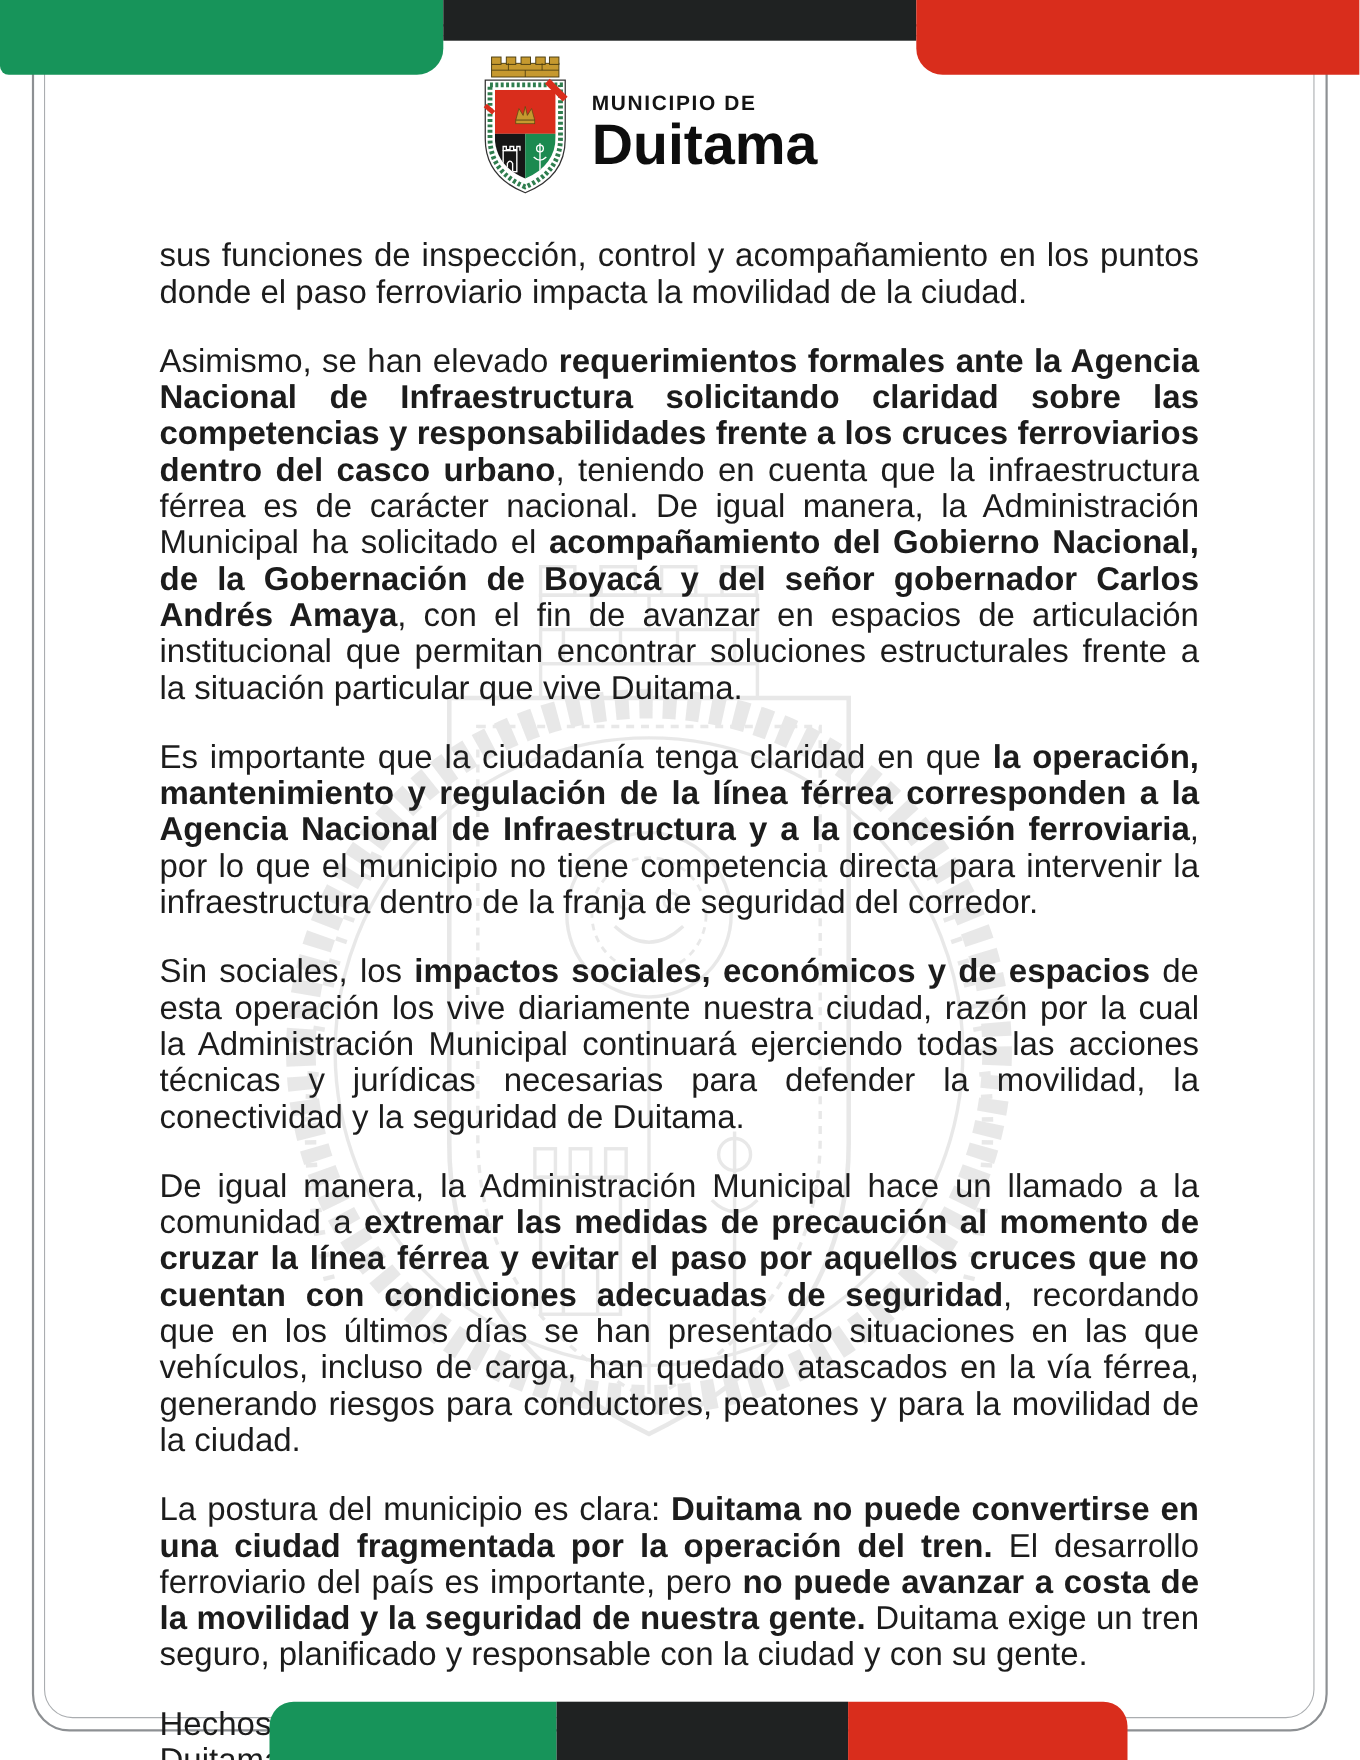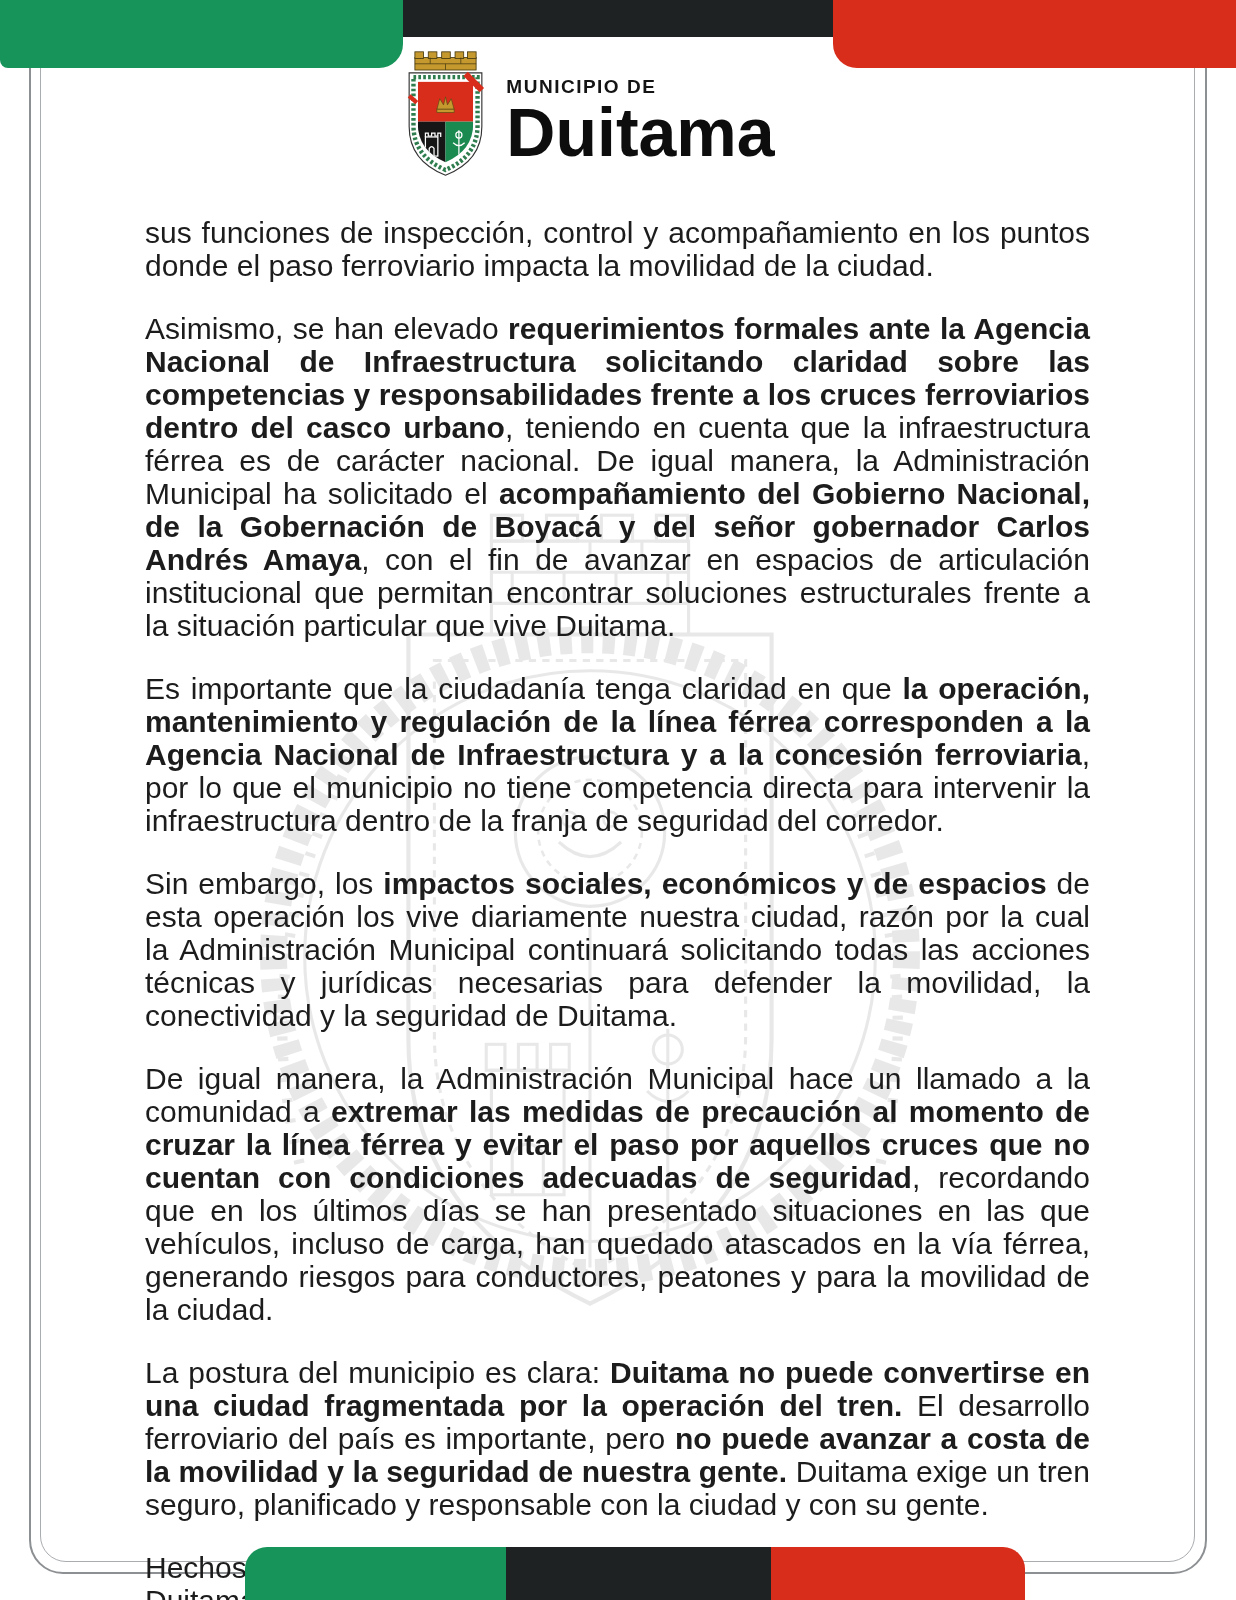--- a/index.html
+++ b/index.html
@@ -29,21 +29,21 @@
   .bar-bot-black{left:506px;width:265px;background:#1f2222;}
   .bar-bot-red{left:771px;width:254px;background:#d92d1c;border-radius:0 22px 0 0;}
   
   .header{
     position:absolute;left:0;top:48px;width:1172px;display:flex;
     justify-content:center;align-items:center;gap:12px;z-index:5;
   }
   .logo-svg{width:97px;height:132px;display:block;}
   .wordmark{display:flex;flex-direction:column;justify-content:center;margin-top:14px;}
   .org-small{font-size:19px;font-weight:bold;letter-spacing:1.5px;color:#141414;}
-  .org-name{font-size:68px;font-weight:800;letter-spacing:0px;color:#0d0d0d;margin-top:0px;line-height:1.0;}
+  .org-name{font-size:52px;font-weight:800;letter-spacing:0px;color:#0d0d0d;margin-top:0px;line-height:1.0;}
   
   .watermark{position:absolute;left:225px;top:510px;width:730px;height:830px;z-index:2;opacity:0.55;}
   
   .letter{
     position:absolute;left:145px;top:216px;width:945px;z-index:4;
     font-size:30px;line-height:33px;
   }
   .para{margin:0 0 30px 0;}
   .para.align-justify{text-align:justify;}
   .para.align-right{text-align:right;}
@@ -162,21 +162,21 @@
   <div class="wordmark">
     <div class="org-small">MUNICIPIO DE</div>
     <div class="org-name">Duitama</div>
   </div>
 </div>
 
 <div class="letter">
     <p class="para align-justify"><span>sus funciones de inspección, control y acompañamiento en los puntos donde el paso ferroviario impacta la movilidad de la ciudad.</span></p>
     <p class="para align-justify"><span>Asimismo, se han elevado </span><span class="b">requerimientos formales ante la Agencia Nacional de Infraestructura solicitando claridad sobre las competencias y responsabilidades frente a los cruces ferroviarios dentro del casco urbano</span><span>, teniendo en cuenta que la infraestructura férrea es de carácter nacional. De igual manera, la Administración Municipal ha solicitado el </span><span class="b">acompañamiento del Gobierno Nacional, de la Gobernación de Boyacá y del señor gobernador Carlos Andrés Amaya</span><span>, con el fin de avanzar en espacios de articulación institucional que permitan encontrar soluciones estructurales frente a la situación particular que vive Duitama.</span></p>
     <p class="para align-justify"><span>Es importante que la ciudadanía tenga claridad en que </span><span class="b">la operación, mantenimiento y regulación de la línea férrea corresponden a la Agencia Nacional de Infraestructura y a la concesión ferroviaria</span><span>, por lo que el municipio no tiene competencia directa para intervenir la infraestructura dentro de la franja de seguridad del corredor.</span></p>
-    <p class="para align-justify"><span>Sin embargo, los </span><span class="b">impactos sociales, económicos y de espacios</span><span> de esta operación los vive diariamente nuestra ciudad, razón por la cual la Administración Municipal continuará solicitando todas las acciones técnicas y jurídicas necesarias para defender la movilidad, la conectividad y la seguridad de Duitama.</span></p>
+    <p class="para align-justify"><span>Sin sociales, los </span><span class="b">impactos sociales, económicos y de espacios</span><span> de esta operación los vive diariamente nuestra ciudad, razón por la cual la Administración Municipal continuará ejerciendo todas las acciones técnicas y jurídicas necesarias para defender la movilidad, la conectividad y la seguridad de Duitama.</span></p>
     <p class="para align-justify"><span>De igual manera, la Administración Municipal hace un llamado a la comunidad a </span><span class="b">extremar las medidas de precaución al momento de cruzar la línea férrea y evitar el paso por aquellos cruces que no cuentan con condiciones adecuadas de seguridad</span><span>, recordando que en los últimos días se han presentado situaciones en las que vehículos, incluso de carga, han quedado atascados en la vía férrea, generando riesgos para conductores, peatones y para la movilidad de la ciudad.</span></p>
     <p class="para align-justify"><span>La postura del municipio es clara: </span><span class="b">Duitama no puede convertirse en una ciudad fragmentada por la operación del tren.</span><span> El desarrollo ferroviario del país es importante, pero </span><span class="b">no puede avanzar a costa de la movilidad y la seguridad de nuestra gente.</span><span> Duitama exige un tren seguro, planificado y responsable con la ciudad y con su gente.</span></p>
     <p class="para align-left"><span>Hechos con Dignidad</span></p>
     <p class="para align-left tight"><span>Duitama, Nuestra Prioridad</span></p>
     <p class="para align-right gap-large"><span>Alcaldía de Gobierno</span></p>
   </div>
 
 <div class="bar-bot bar-bot-green"></div>
 <div class="bar-bot bar-bot-black"></div>
 <div class="bar-bot bar-bot-red"></div>

